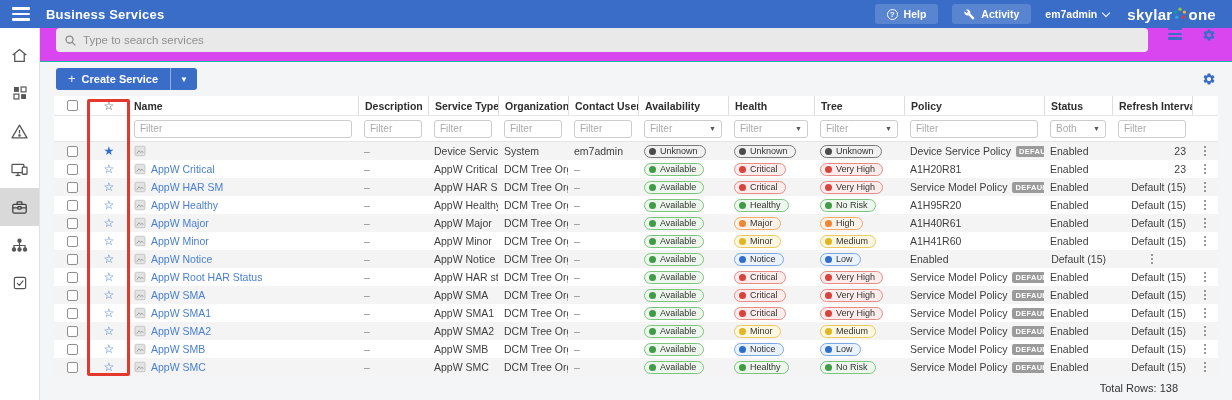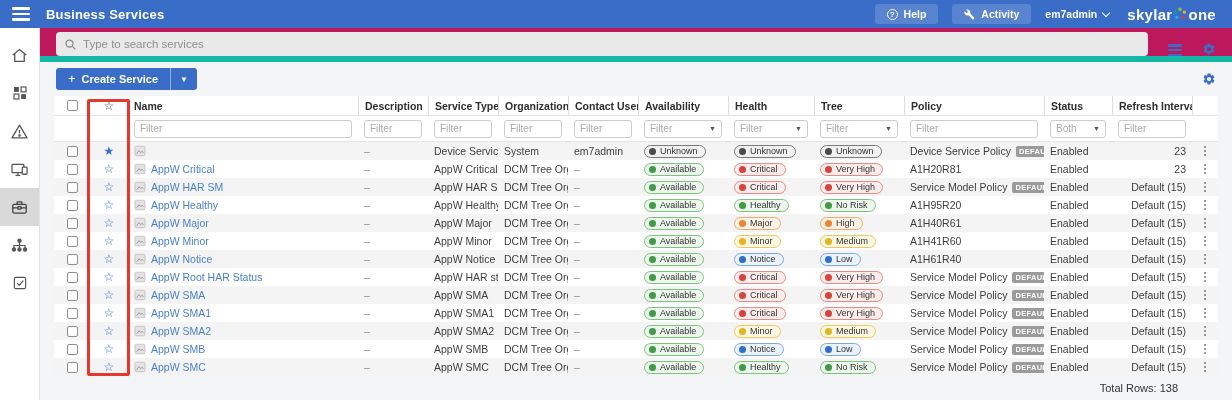--- a/index.html
+++ b/index.html
@@ -24,21 +24,21 @@
   .brand svg { margin:0 1px; }
 
   
   .shell { display:flex; height:372px; }
   .sidebar { width:40px; background:#fff; border-right:1px solid #e2e2e2; padding-top:8px; }
   .side-item { height:38px; display:flex; align-items:center; justify-content:center; cursor:pointer; }
   .side-item.active { background:#d9d9d9; }
   .main { flex:1; display:flex; flex-direction:column; overflow:hidden; }
 
   
-  .search-row { background:#be185d; border-bottom:6px solid #14b8a6; height:34px; display:flex; align-items:flex-end;
+  .search-row { background:#d946ef; border-bottom:1px solid #14b8a6; height:34px; display:flex; align-items:flex-start;
                 gap:20px; padding:0 16px; }
   .searchbox { flex:1; height:24px; background:#e9e9e9; border:none; border-radius:4px; display:flex; align-items:center;
                padding:0 8px; gap:6px; }
   .searchbox input { flex:1; border:none; background:transparent; outline:none; font-family:inherit; font-size:11.5px; color:#444; }
   .searchbox input::placeholder { color:#8f8f8f; }
   .listicon { display:flex; flex-direction:column; gap:2.5px; cursor:pointer; }
   .listicon span { width:14px; height:2.2px; background:#3a6dc8; border-radius:1px; }
   .iconbtn { cursor:pointer; display:flex; align-items:center; }
 
   
@@ -700,23 +700,20 @@
                   <span>Notice</span>
                 </span>
               </div>
               <div class="tcell">
                 <span class="pill" style="border-color: rgb(127, 168, 224); background: rgb(234, 242, 251);">
                   <span class="dot" style="background: rgb(46, 111, 206);"></span>
                   <span>Low</span>
                 </span>
               </div>
               <div class="tcell">
-                <span>A1H61R40</span>
-              </div>
-              <div class="tcell">
                 <span>Enabled</span>
               </div>
               <div class="tcell c-right">
                 <span>Default (15)</span>
               </div>
               <div class="tcell c-center">
                 <div class="kebab">
                   <i></i>
                   <i></i>
                   <i></i>

